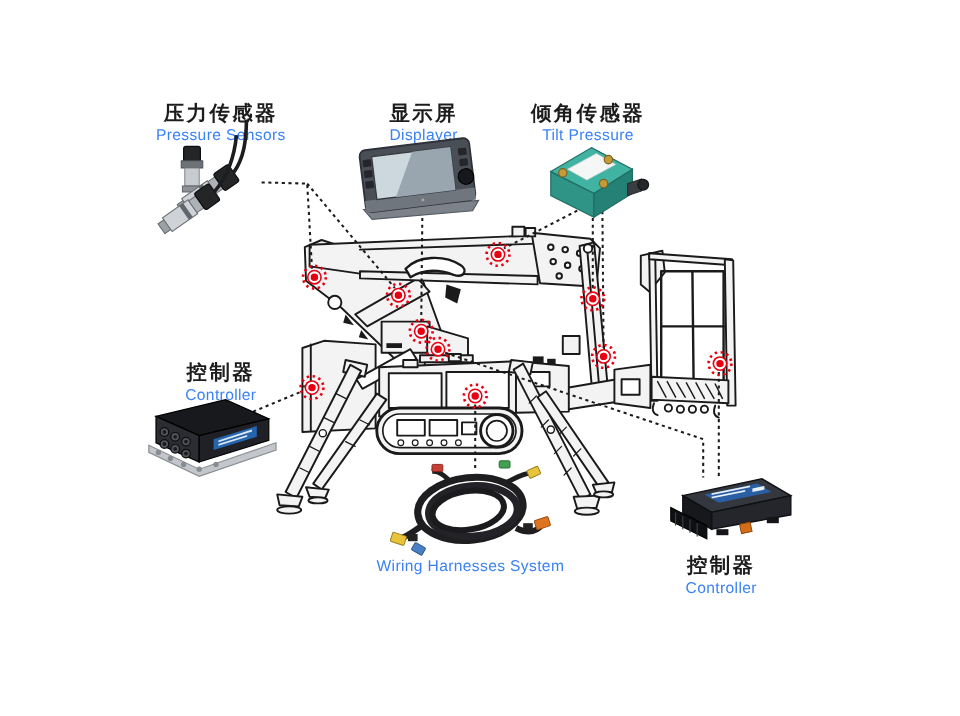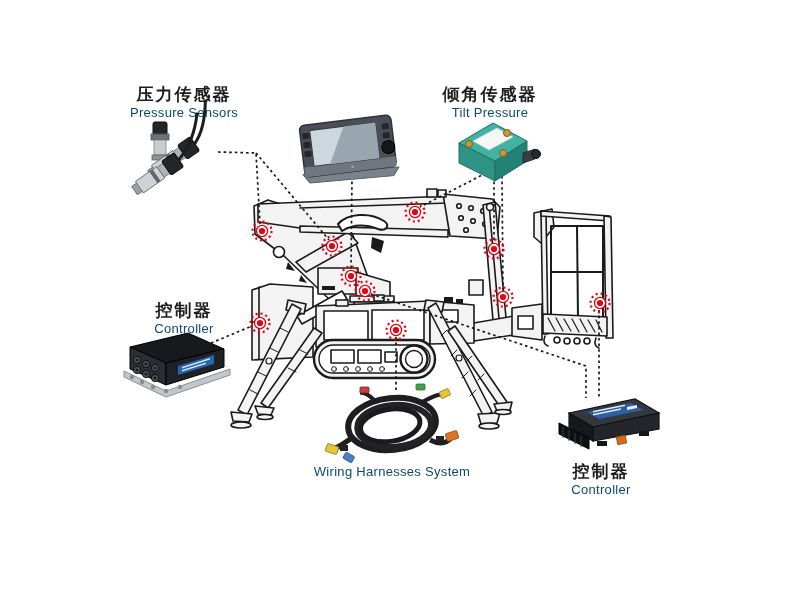--- a/index.html
+++ b/index.html
@@ -1,30 +1,34 @@
 <!DOCTYPE html>
 <html><head>
 <meta charset="utf-8">
 <style>
   html,body{margin:0;padding:0;background:#fff;}
   body{font-family:"Liberation Sans","DejaVu Sans",sans-serif;}
   .stage{position:relative;width:800px;height:597px;background:#fff;overflow:hidden;}
   .stage svg.diagram{position:absolute;left:0;top:0;}
   .lbl{position:absolute;text-align:center;transform:translateX(-50%);white-space:nowrap;}
   .lbl .t{font-size:17px;font-weight:bold;color:#1c1c1c;letter-spacing:2px;line-height:20px;}
-  .lbl .s{font-size:13px;color:#0c4a6e;letter-spacing:.3px;line-height:15px;}
+  .lbl .s{font-size:13px;color:#3b82f6;letter-spacing:.3px;line-height:15px;}
 </style>
 </head>
 <body>
 
 <div class="stage">
 
   <div class="lbl" style="left:184px;top:85px">
     <div class="t">压力传感器</div>
     <div class="s">Pressure Sensors</div>
+  </div>
+  <div class="lbl" style="left:353px;top:85px">
+    <div class="t">显示屏</div>
+    <div class="s">Displayer</div>
   </div>
   <div class="lbl" style="left:490px;top:85px">
     <div class="t">倾角传感器</div>
     <div class="s">Tilt Pressure</div>
   </div>
   <div class="lbl" style="left:184px;top:301px">
     <div class="t">控制器</div>
     <div class="s">Controller</div>
   </div>
   <div class="lbl" style="left:392px;top:464px">

